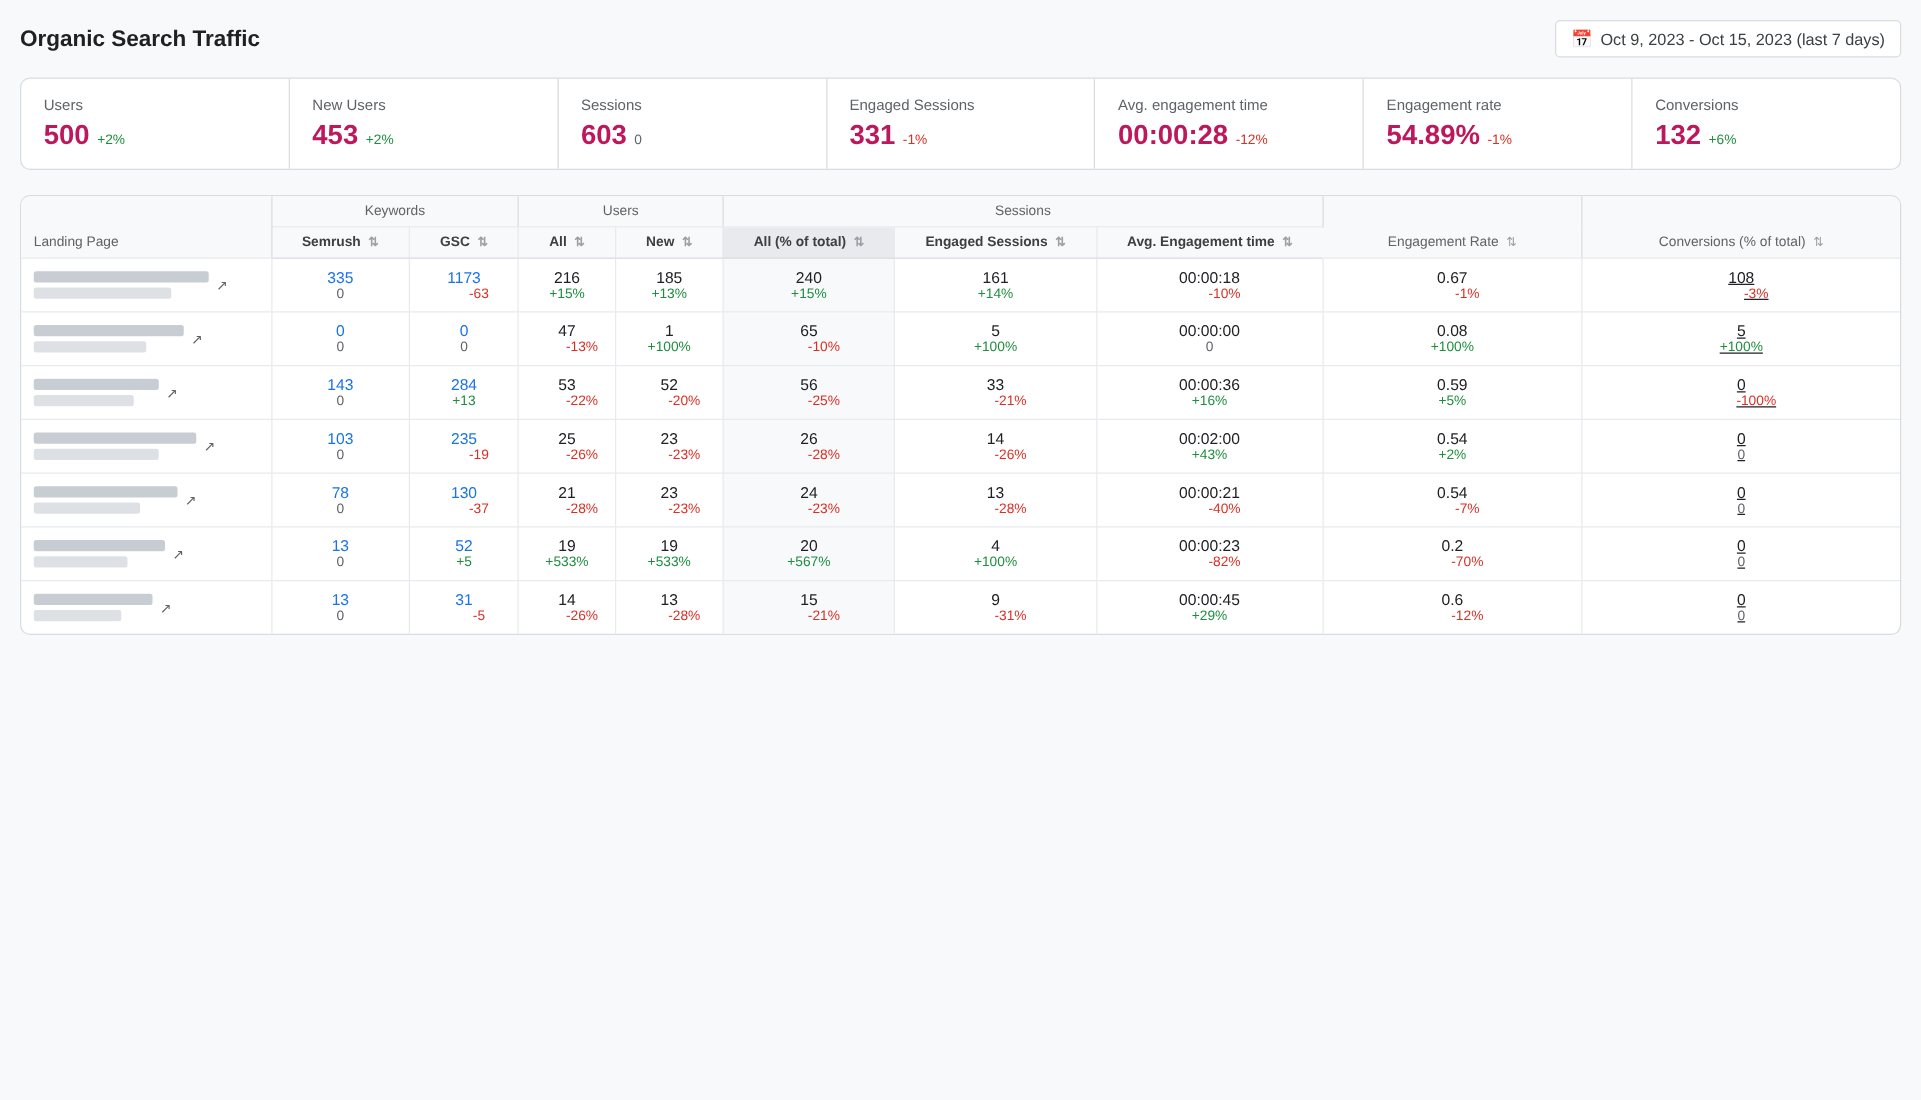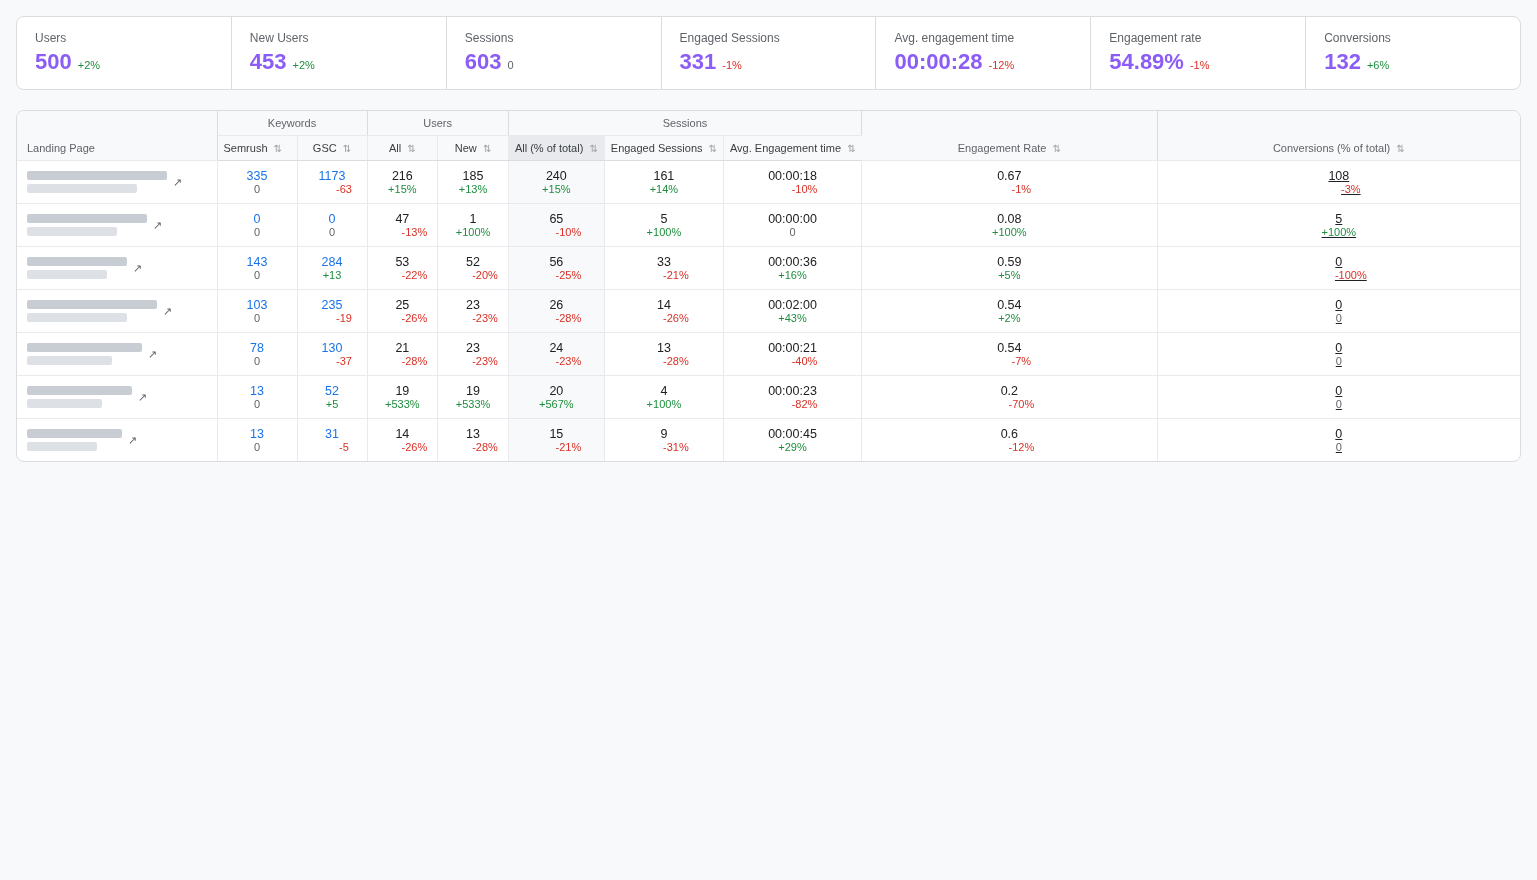--- a/index.html
+++ b/index.html
@@ -12,41 +12,41 @@
     .page-title { font-size: 18px; font-weight: 600; color: #202124; }
     .date-range-btn { display: flex; align-items: center; gap: 6px; border: 1px solid #dadce0; border-radius: 4px; padding: 6px 12px; background: #fff; font-size: 13px; color: #3c4043; cursor: pointer; }
     .calendar-icon { color: #5f6368; font-size: 14px; }
 
     
     .metrics-bar { background: #fff; border: 1px solid #dadce0; border-radius: 8px; display: flex; margin-bottom: 20px; }
     .metric-item { flex: 1; padding: 14px 18px; border-right: 1px solid #dadce0; }
     .metric-item:last-child { border-right: none; }
     .metric-label { font-size: 12px; color: #5f6368; margin-bottom: 4px; white-space: nowrap; }
     .metric-value-row { display: flex; align-items: baseline; gap: 6px; }
-    .metric-value { font-size: 22px; font-weight: 700; color: #8b5cf6; }
+    .metric-value { font-size: 22px; font-weight: 700; color: #be185d; }
     .metric-delta { font-size: 11px; font-weight: 500; }
     .delta-positive { color: #1e8e3e; }
     .delta-negative { color: #d93025; }
     .delta-neutral { color: #5f6368; }
 
     
     .section { background: #fff; border: 1px solid #dadce0; border-radius: 8px; overflow: hidden; }
     .section-title { font-size: 15px; font-weight: 700; padding: 16px 18px; border-bottom: 1px solid #dadce0; }
 
     
     .table-wrapper { overflow-x: auto; }
     table { width: 100%; border-collapse: collapse; }
     thead tr { background: #f8f9fa; }
     th { padding: 8px 10px; text-align: center; font-size: 11.5px; font-weight: 500; color: #3c4043; border-bottom: 1px solid #dadce0; border-right: 1px solid #e8eaed; white-space: nowrap; margin-left: 36px; }
     th:first-child { text-align: left; }
     th:last-child { border-right: none; }
 
     
     .header-row-1 th { border-bottom: 1px solid #e8eaed; font-size: 11px; color: #5f6368; font-weight: 400; padding: 6px 10px; }
-    .header-row-2 th { border-bottom: 1px solid #dadce0; font-size: 11px; color: #3c4043; font-weight: 400; padding: 6px 6px; }
+    .header-row-2 th { border-bottom: 1px solid #dadce0; font-size: 11px; color: #3c4043; font-weight: 700; padding: 6px 24px; }
 
     .col-landing { width: 200px; min-width: 180px; }
     .col-semrush { width: 80px; }
     .col-gsc { width: 70px; }
     .col-users-all { width: 65px; }
     .col-users-new { width: 65px; }
     .col-sessions-all { width: 94px; background: #f1f3f4; }
     .col-engaged { width: 110px; }
     .col-avg-eng { width: 120px; }
 
@@ -72,20 +72,27 @@
     .cell-two-line { display: flex; flex-direction: column; align-items: center; }
 
     
     .sessions-all-header { background: #e8eaed; }
   </style>
 </head>
 <body>
 
 <div class="page-wrapper">
 
+  <div class="header">
+    <div class="page-title">Organic Search Traffic</div>
+    <button class="date-range-btn">
+      <span class="calendar-icon">📅</span>
+      <span>Oct 9, 2023 - Oct 15, 2023 (last 7 days)</span>
+    </button>
+  </div>
 
   <div class="metrics-bar">
   <div class="metric-item">
       <div class="metric-label">Users</div>
       <div class="metric-value-row">
         <span class="metric-value">500</span>
         <span class="metric-delta delta-positive">+2%</span>
       </div>
     </div>
       <div class="metric-item">

